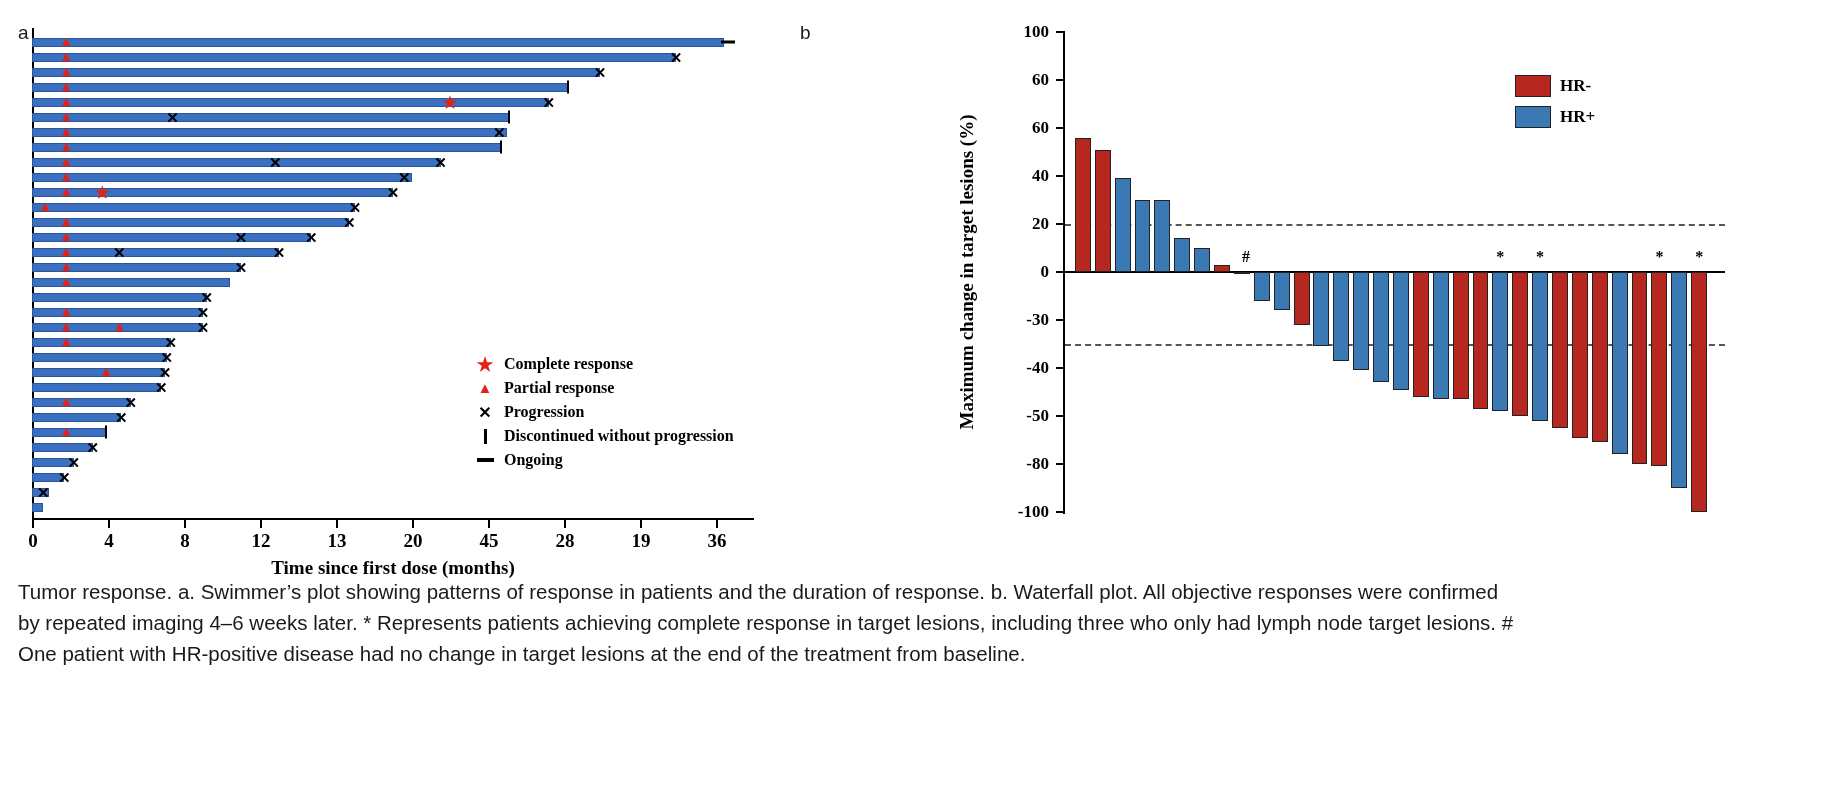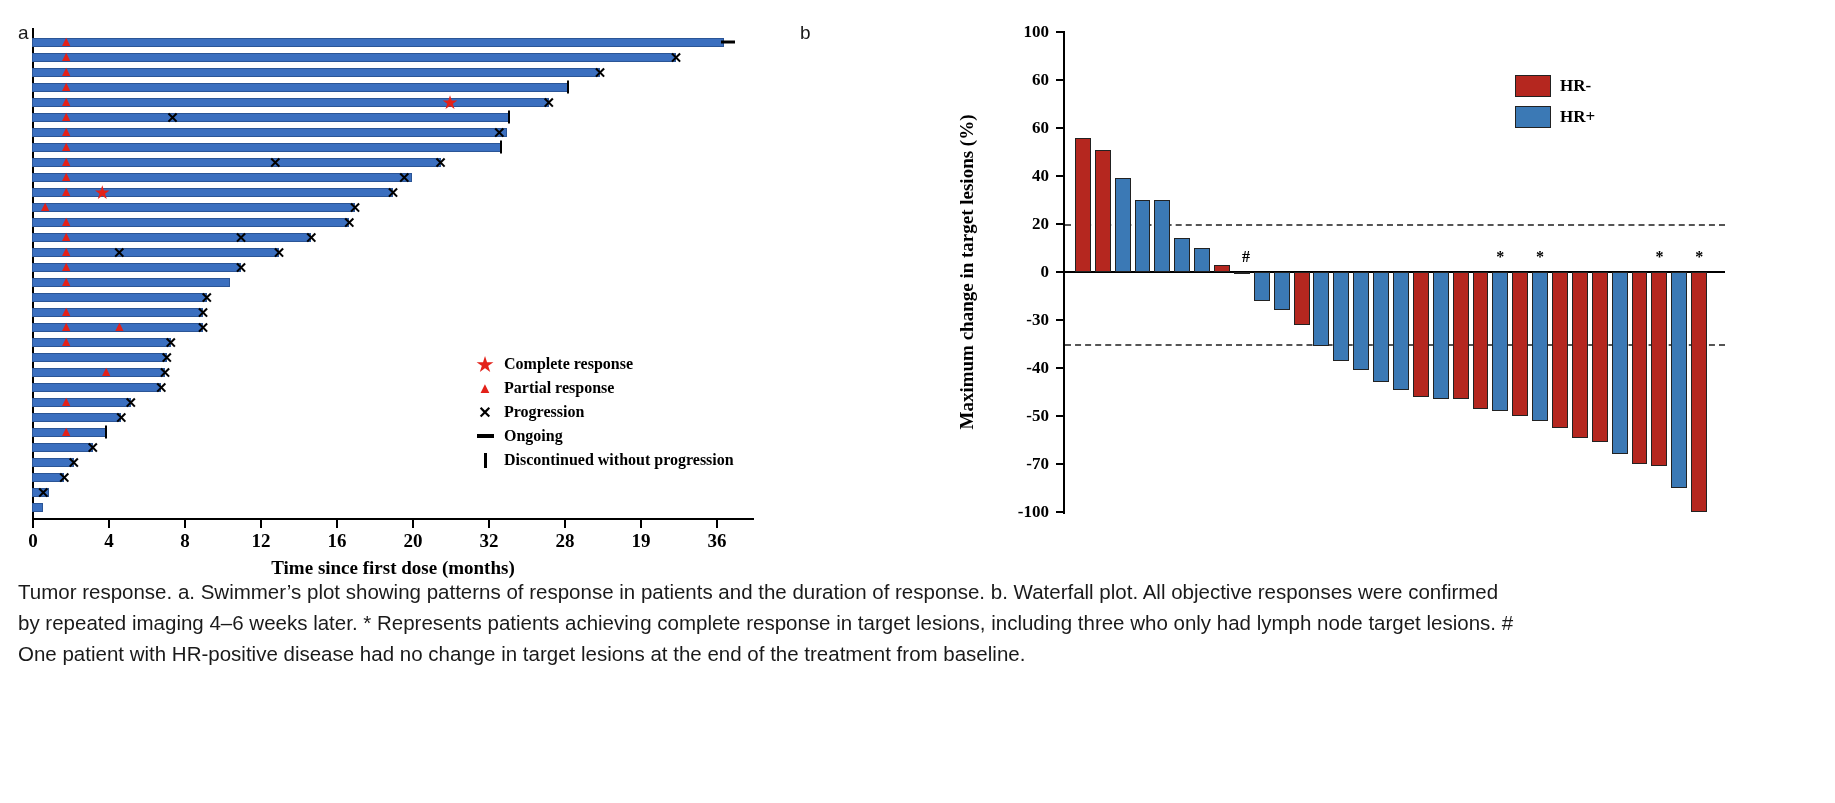--- a/index.html
+++ b/index.html
@@ -68,25 +68,25 @@
     <div id="swimTicks">
         <div class="xtick" style="left: 32px;"></div>
         <div class="xlabel" style="left: 33px;">0</div>
         <div class="xtick" style="left: 108px;"></div>
         <div class="xlabel" style="left: 109px;">4</div>
         <div class="xtick" style="left: 184px;"></div>
         <div class="xlabel" style="left: 185px;">8</div>
         <div class="xtick" style="left: 260px;"></div>
         <div class="xlabel" style="left: 261px;">12</div>
         <div class="xtick" style="left: 336px;"></div>
-        <div class="xlabel" style="left: 337px;">16</div>
+        <div class="xlabel" style="left: 337px;">13</div>
         <div class="xtick" style="left: 412px;"></div>
         <div class="xlabel" style="left: 413px;">20</div>
         <div class="xtick" style="left: 488px;"></div>
-        <div class="xlabel" style="left: 489px;">32</div>
+        <div class="xlabel" style="left: 489px;">45</div>
         <div class="xtick" style="left: 564px;"></div>
         <div class="xlabel" style="left: 565px;">28</div>
         <div class="xtick" style="left: 640px;"></div>
         <div class="xlabel" style="left: 641px;">19</div>
         <div class="xtick" style="left: 716px;"></div>
         <div class="xlabel" style="left: 717px;">36</div>
       </div>
     <div id="xaxis-title">Time since first dose (months)</div>
 
     <div id="legendA">
@@ -103,29 +103,29 @@
           <div class="ltxt">Partial response</div>
         </div>
         <div class="lrow">
           <div class="lsym">
             <span class="m-x" style="font-size:16px;">✕</span>
           </div>
           <div class="ltxt">Progression</div>
         </div>
         <div class="lrow">
           <div class="lsym">
+            <span style="display:inline-block;width:3px;height:15px;background:#000;"></span>
+          </div>
+          <div class="ltxt">Discontinued without progression</div>
+        </div>
+        <div class="lrow">
+          <div class="lsym">
             <span style="display:inline-block;width:17px;height:4px;background:#000;"></span>
           </div>
           <div class="ltxt">Ongoing</div>
-        </div>
-        <div class="lrow">
-          <div class="lsym">
-            <span style="display:inline-block;width:3px;height:15px;background:#000;"></span>
-          </div>
-          <div class="ltxt">Discontinued without progression</div>
         </div>
       </div>
   <div class="swim-row" style="left: 32px; top: 38px; width: 722px;">
         <div class="swim-bar" style="width: 691.6px; background: rgb(59, 111, 191);"></div>
         <div class="marker m-tri" style="left: 34.2px;">▲</div>
         <div class="marker m-ongo" style="left: 695.6px;"></div>
       </div>
       <div class="swim-row" style="left: 32px; top: 53px; width: 722px;">
         <div class="swim-bar" style="width: 644.1px; background: rgb(59, 111, 191);"></div>
         <div class="marker m-tri" style="left: 34.2px;">▲</div>
@@ -294,21 +294,21 @@
           <div>HR-</div>
         </div>
         <div class="lrow">
           <div class="sw hrpos"></div>
           <div>HR+</div>
         </div>
       </div>
   <div class="ytick" style="position: absolute; left: 96px; top: 511px;"></div>
       <div style="position: absolute; left: 0px; width: 89px; text-align: right; top: 512px; transform: translateY(-50%); font-size: 17px; font-weight: bold;">-100</div>
       <div class="ytick" style="position: absolute; left: 96px; top: 463px;"></div>
-      <div style="position: absolute; left: 0px; width: 89px; text-align: right; top: 464px; transform: translateY(-50%); font-size: 17px; font-weight: bold;">-70</div>
+      <div style="position: absolute; left: 0px; width: 89px; text-align: right; top: 464px; transform: translateY(-50%); font-size: 17px; font-weight: bold;">-80</div>
       <div class="ytick" style="position: absolute; left: 96px; top: 415px;"></div>
       <div style="position: absolute; left: 0px; width: 89px; text-align: right; top: 416px; transform: translateY(-50%); font-size: 17px; font-weight: bold;">-50</div>
       <div class="ytick" style="position: absolute; left: 96px; top: 367px;"></div>
       <div style="position: absolute; left: 0px; width: 89px; text-align: right; top: 368px; transform: translateY(-50%); font-size: 17px; font-weight: bold;">-40</div>
       <div class="ytick" style="position: absolute; left: 96px; top: 319px;"></div>
       <div style="position: absolute; left: 0px; width: 89px; text-align: right; top: 320px; transform: translateY(-50%); font-size: 17px; font-weight: bold;">-30</div>
       <div class="ytick" style="position: absolute; left: 96px; top: 271px;"></div>
       <div style="position: absolute; left: 0px; width: 89px; text-align: right; top: 272px; transform: translateY(-50%); font-size: 17px; font-weight: bold;">0</div>
       <div class="ytick" style="position: absolute; left: 96px; top: 223px;"></div>
       <div style="position: absolute; left: 0px; width: 89px; text-align: right; top: 224px; transform: translateY(-50%); font-size: 17px; font-weight: bold;">20</div>

